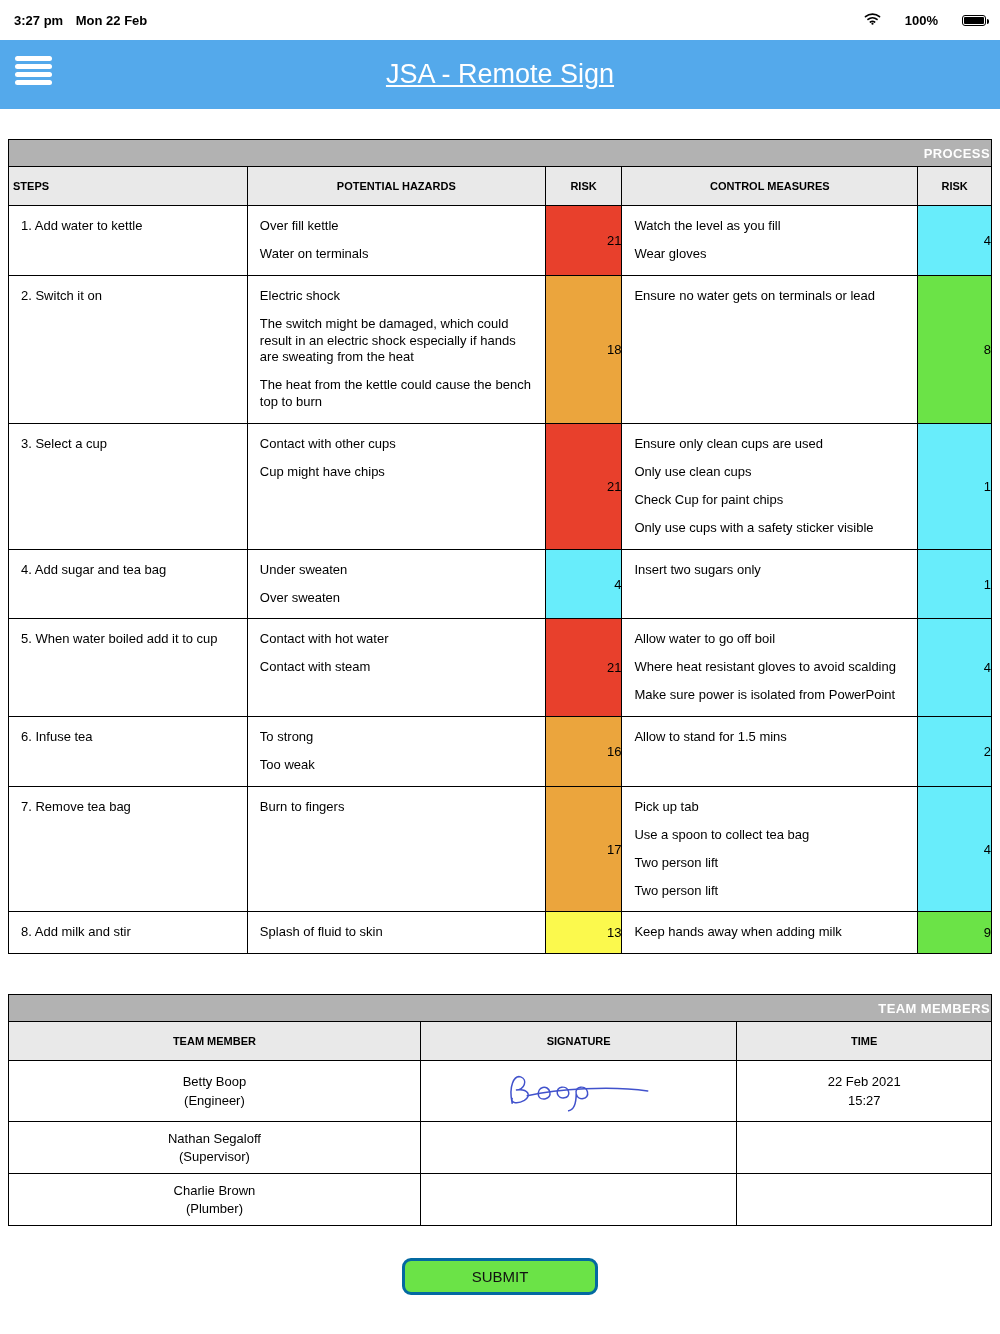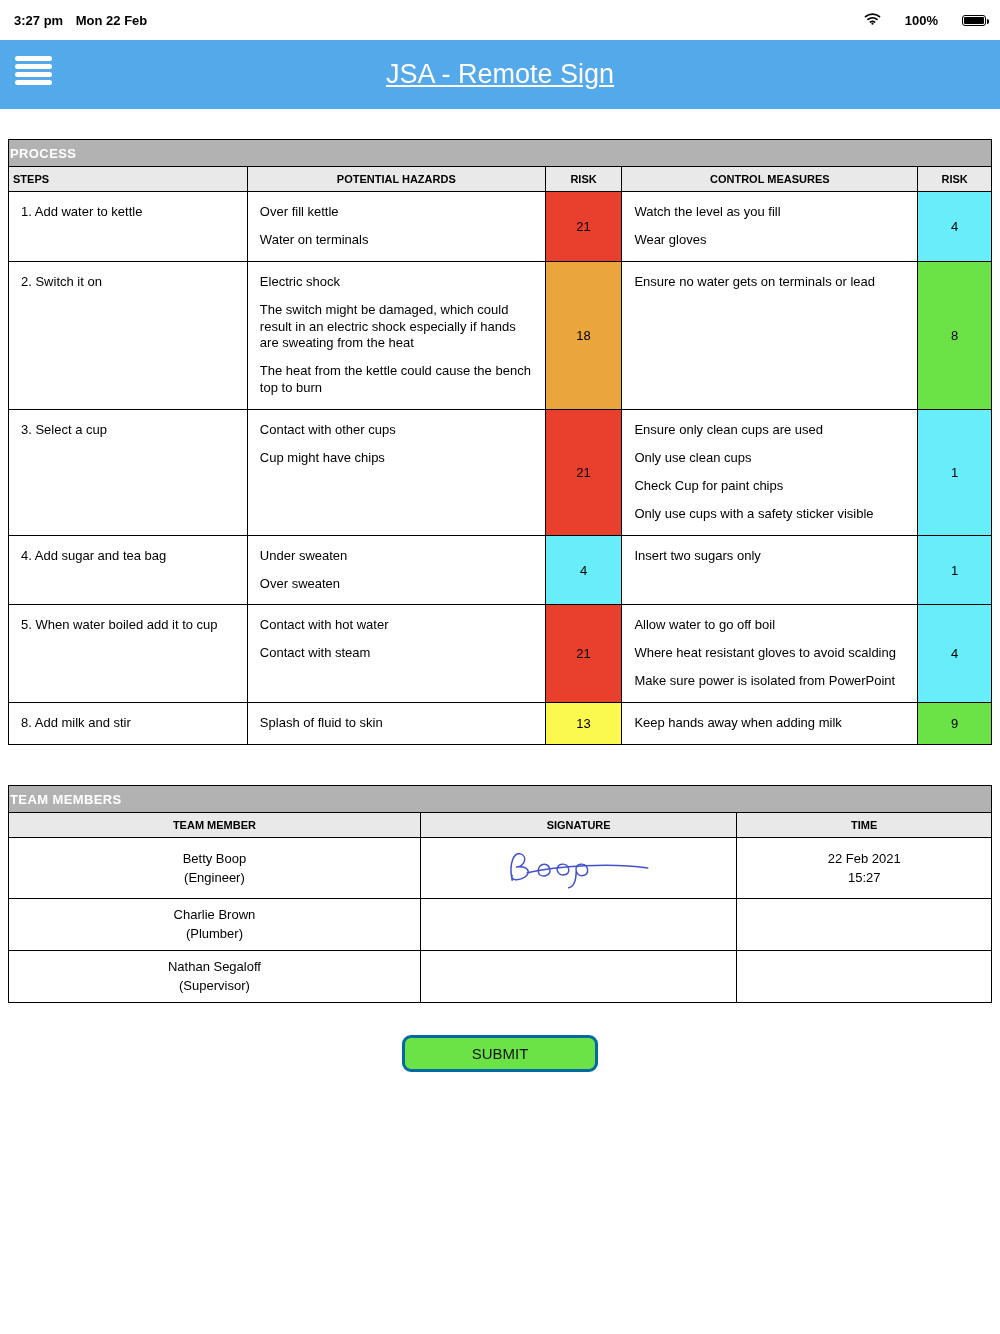--- a/index.html
+++ b/index.html
@@ -71,43 +71,43 @@
     margin-left: 8px;
     margin-right: 8px;
   }
   th, td { border: 1px solid #000; }
   .process-table { margin-top: 30px; }
   .table-title-cell {
     background: #b2b2b2;
     color: #fff;
     font-size: 13px;
     font-weight: 700;
-    text-align: left;
+    text-align: right;
     height: 27px;
     letter-spacing: 0.4px;
   }
   .col-headers th {
     background: #e9e9e9;
     font-size: 11px;
     font-weight: 700;
-    height: 25px;
+    height: 39px;
     padding: 2px 4px;
     text-align: center;
   }
   .col-headers th.left { text-align: left; padding-left: 4px; }
 
   td.text-cell {
     vertical-align: top;
     padding: 12px;
     font-size: 13px;
   }
   .text-cell p { margin: 0 0 11px 0; line-height: 1.3; }
   .text-cell p:last-child { margin-bottom: 0; }
   td.risk-cell {
-    text-align: center;
+    text-align: right;
     vertical-align: middle;
     font-size: 13px;
     padding: 0;
   }
 
   
   .team-table { margin-top: 40px; }
   .team-table td {
     height: 52px;
     text-align: center;
@@ -262,21 +262,51 @@
         </td>
     <td class="risk-cell" style="background-color: rgb(232, 64, 44);">21</td>
     <td class="text-cell">
           <p>Allow water to go off boil</p>
           <p>Where heat resistant gloves to avoid scalding</p>
           <p>Make sure power is isolated from PowerPoint</p>
         </td>
     <td class="risk-cell" style="background-color: rgb(104, 237, 251);">4</td>
   </tr>
 
-
+  <tr>
+    <td class="text-cell">
+      <p>6. Infuse tea</p>
+    </td>
+    <td class="text-cell">
+          <p>To strong</p>
+          <p>Too weak</p>
+        </td>
+    <td class="risk-cell" style="background-color: rgb(235, 165, 61);">16</td>
+    <td class="text-cell">
+          <p>Allow to stand for 1.5 mins</p>
+        </td>
+    <td class="risk-cell" style="background-color: rgb(104, 237, 251);">2</td>
+  </tr>
+
+  <tr>
+    <td class="text-cell">
+      <p>7. Remove tea bag</p>
+    </td>
+    <td class="text-cell">
+          <p>Burn to fingers</p>
+        </td>
+    <td class="risk-cell" style="background-color: rgb(235, 165, 61);">17</td>
+    <td class="text-cell">
+          <p>Pick up tab</p>
+          <p>Use a spoon to collect tea bag</p>
+          <p>Two person lift</p>
+          <p>Two person lift</p>
+        </td>
+    <td class="risk-cell" style="background-color: rgb(104, 237, 251);">4</td>
+  </tr>
 
   <tr>
     <td class="text-cell">
       <p>8. Add milk and stir</p>
     </td>
     <td class="text-cell">
           <p>Splash of fluid to skin</p>
         </td>
     <td class="risk-cell" style="background-color: rgb(251, 249, 77);">13</td>
     <td class="text-cell">
@@ -317,33 +347,33 @@
       </svg>
     </td>
     <td>
           <p>22 Feb 2021</p>
           <p>15:27</p>
         </td>
   </tr>
 
   <tr>
     <td>
+      <p>Nathan Segaloff</p>
+      <p>(Supervisor)</p>
+    </td>
+    <td>
+      
+    </td>
+    <td></td>
+  </tr>
+
+  <tr>
+    <td>
       <p>Charlie Brown</p>
       <p>(Plumber)</p>
-    </td>
-    <td>
-      
-    </td>
-    <td></td>
-  </tr>
-
-  <tr>
-    <td>
-      <p>Nathan Segaloff</p>
-      <p>(Supervisor)</p>
     </td>
     <td>
       
     </td>
     <td></td>
   </tr>
 </tbody>
 </table>
 
 <div class="submit-wrap">

